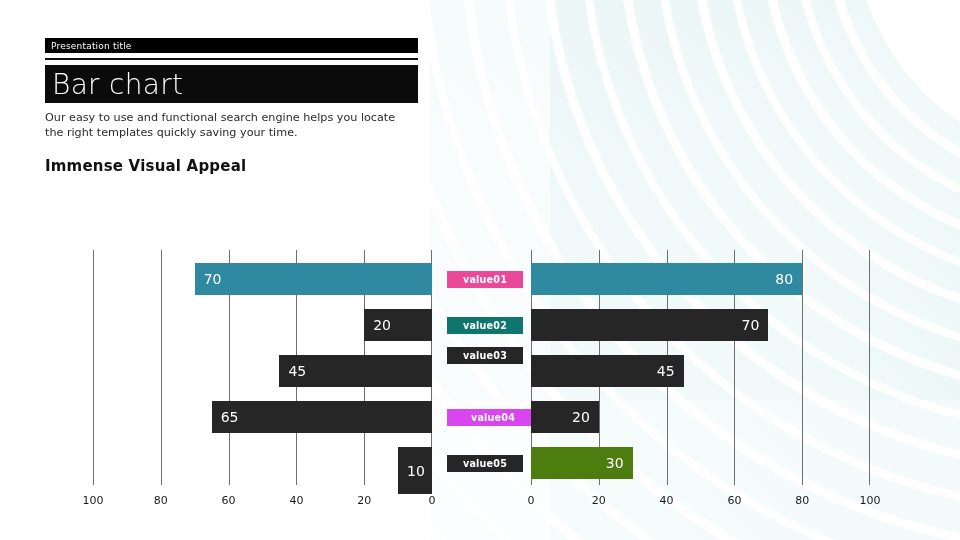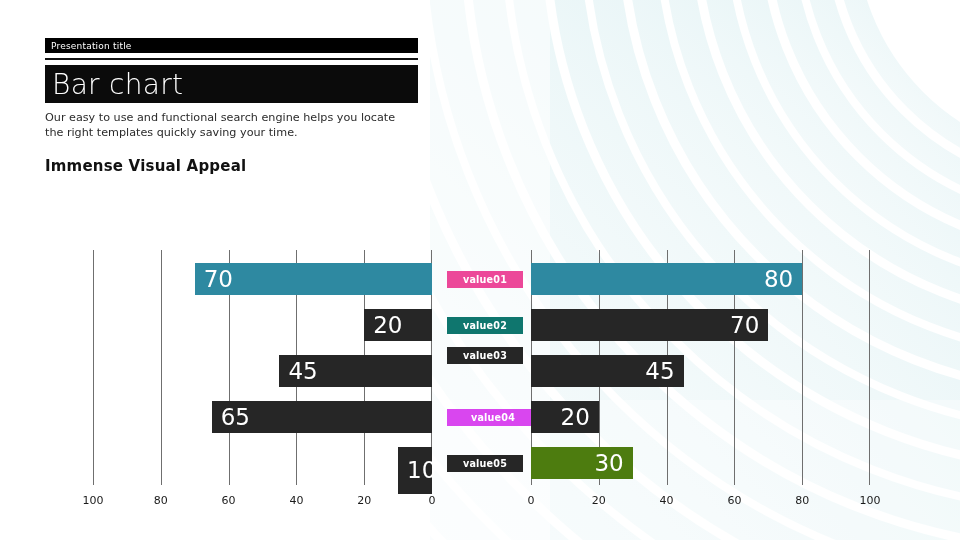--- a/index.html
+++ b/index.html
@@ -120,21 +120,21 @@
     height: 32px;
     display: flex;
     align-items: center;
     box-sizing: border-box;
   }
   .bar-row.right-align { justify-content: flex-start; padding-left: 9px; }
   .bar-row.left-align  { justify-content: flex-end;  padding-right: 9px; }
 
   .bar-row .bar-value {
     color: #ffffff;
-    font-size: 23px;
+    font-size: 14px;
     font-family: "DejaVu Sans", sans-serif;
     line-height: 1;
     white-space: nowrap;
   }
 
   .axis-labels {
     position: absolute;
     top: 238px;
     height: 22px;
     width: 100%;

